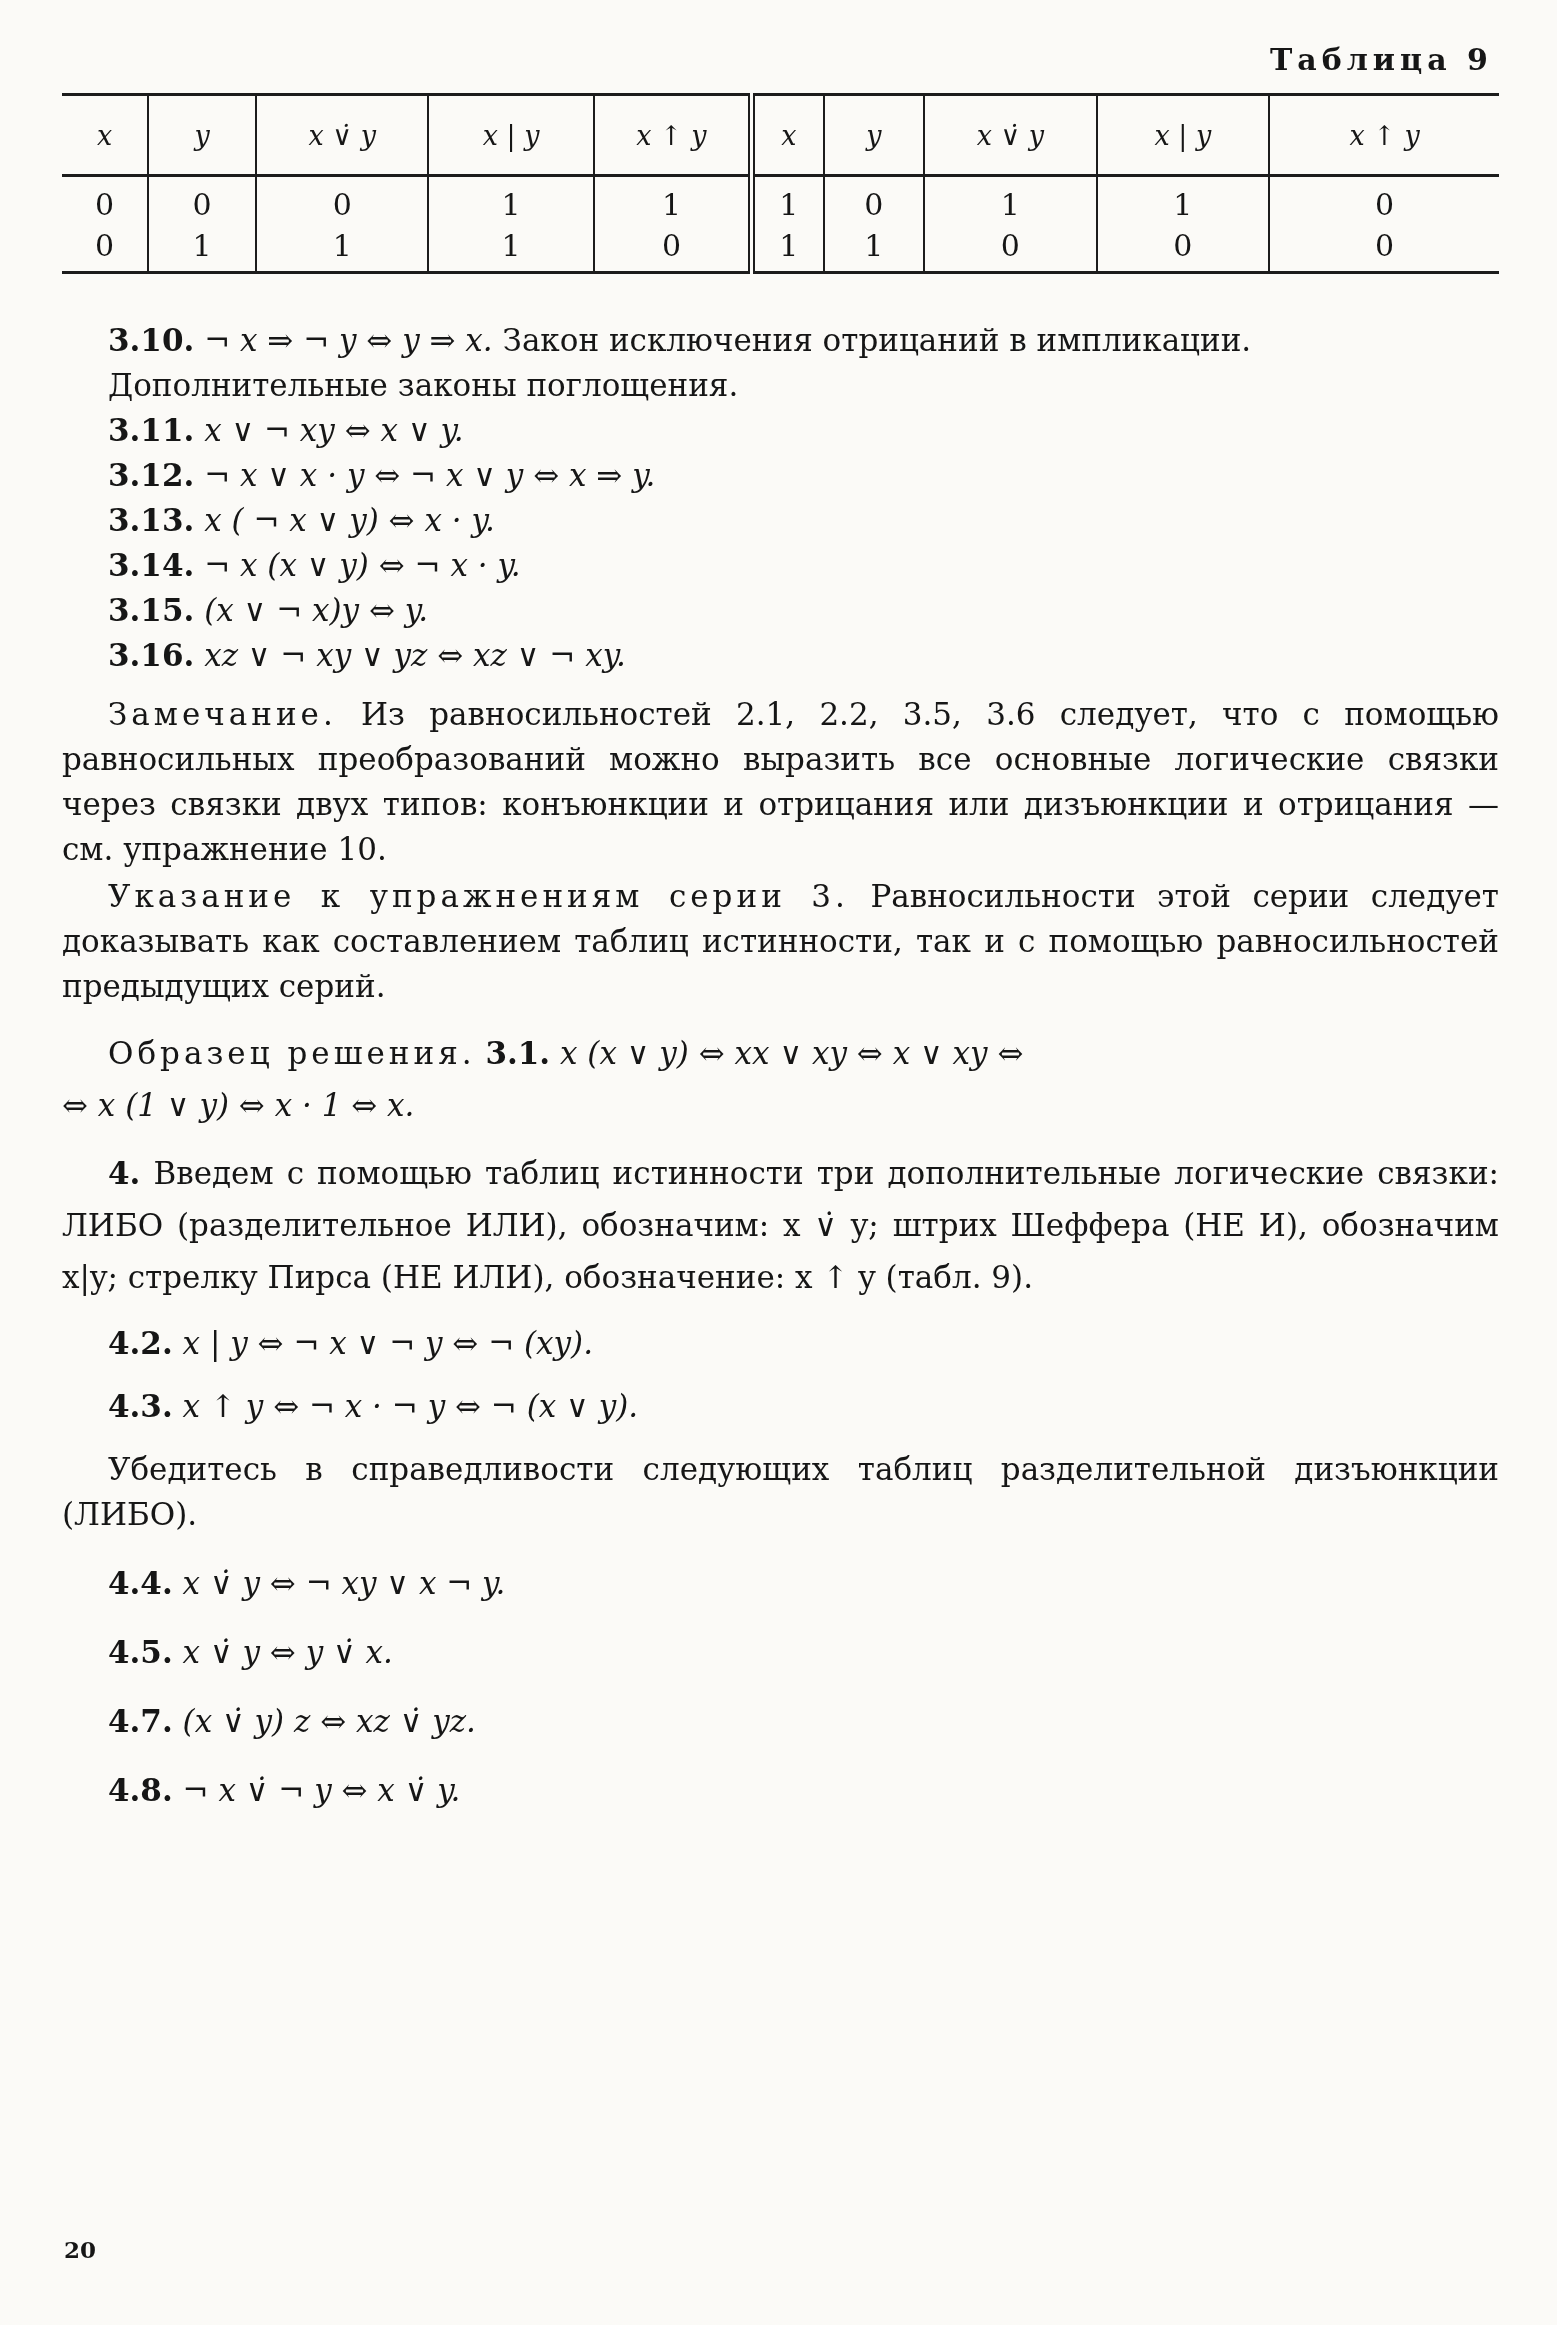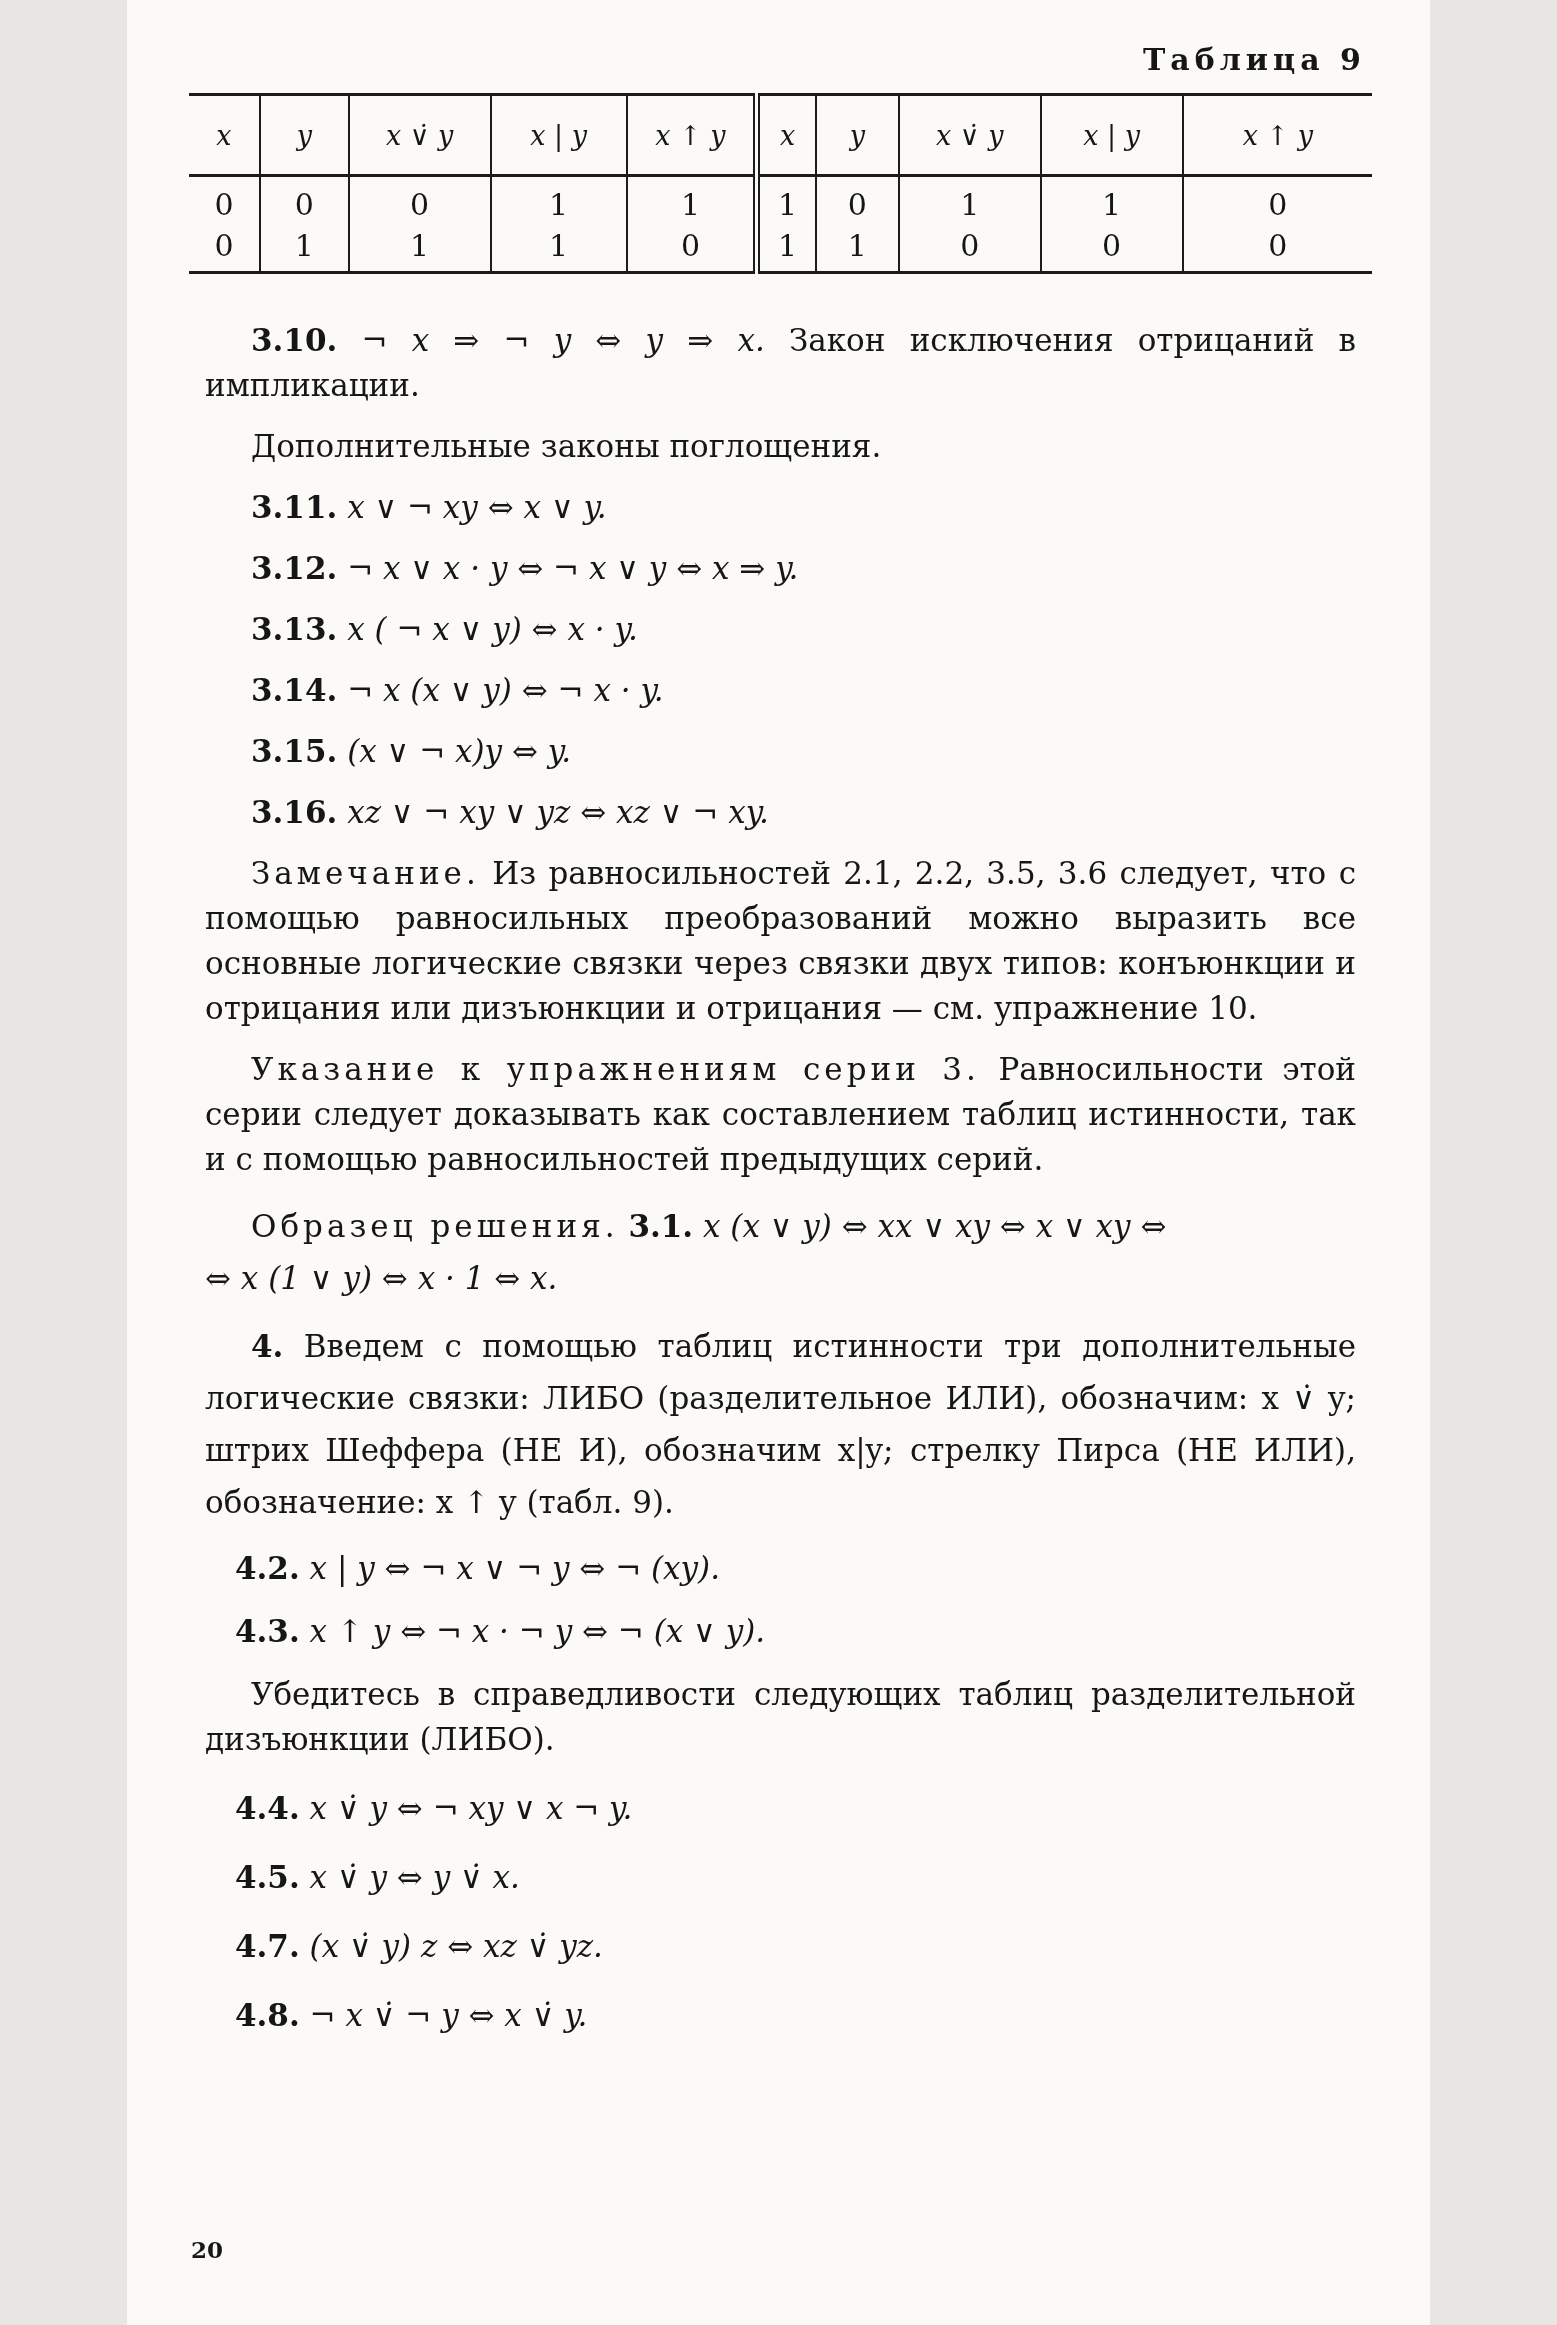--- a/index.html
+++ b/index.html
@@ -1,18 +1,18 @@
 <!DOCTYPE html>
 <html lang="ru"><head>
 <meta charset="utf-8">
 <style>
   html,body { margin:0; padding:0; background:#e8e6e2; }
   .page {
     position:relative;
-    width:1303px; height:2325px;
+    width:1557px; height:2325px;
     margin:0 auto;
     background:#fbfaf7;
     color:#161616;
     font-family:"DejaVu Serif","DejaVu Sans",serif;
     box-sizing:border-box;
     padding:42px 58px 0 62px;
     overflow:hidden;
   }
   .caption {
     text-align:right;
@@ -45,21 +45,21 @@
     height:39px;
     border-left:2px solid #1c1c1c;
   }
   table.truth th:first-child, table.truth td:first-child { border-left:none; }
   table.truth .mid { border-left:7px double #1c1c1c; }
   table.truth tbody tr:first-child td { padding-top:8px; }
   table.truth tbody tr:last-child td { padding-bottom:6px; }
 
   .content { margin-top:44px; }
   .content p {
-    margin:16px;
+    margin:0;
     font-size:31px;
     line-height:45px;
     text-align:justify;
   }
   .ind { text-indent:46px; }
   .num { font-weight:bold; }
   .frm { font-style:italic; }
   .item { text-indent:46px; margin:3px 0; }
   .remark {
     font-size:26px;

